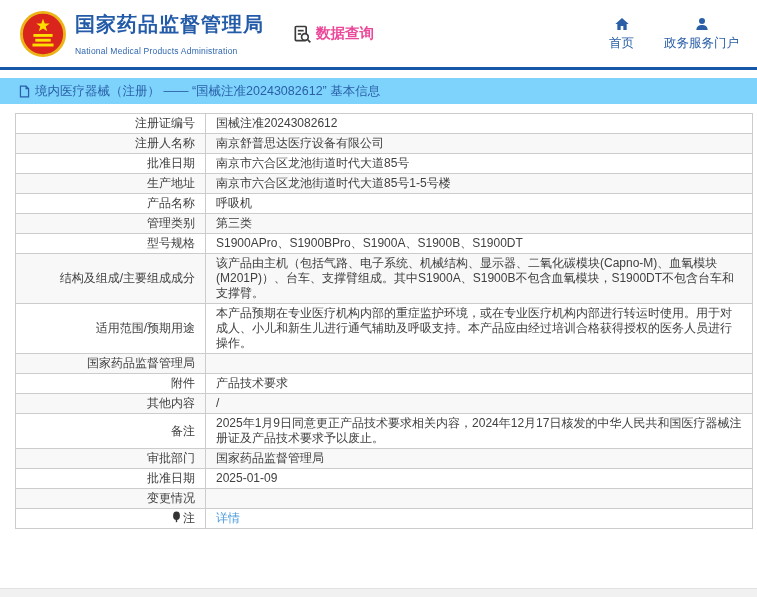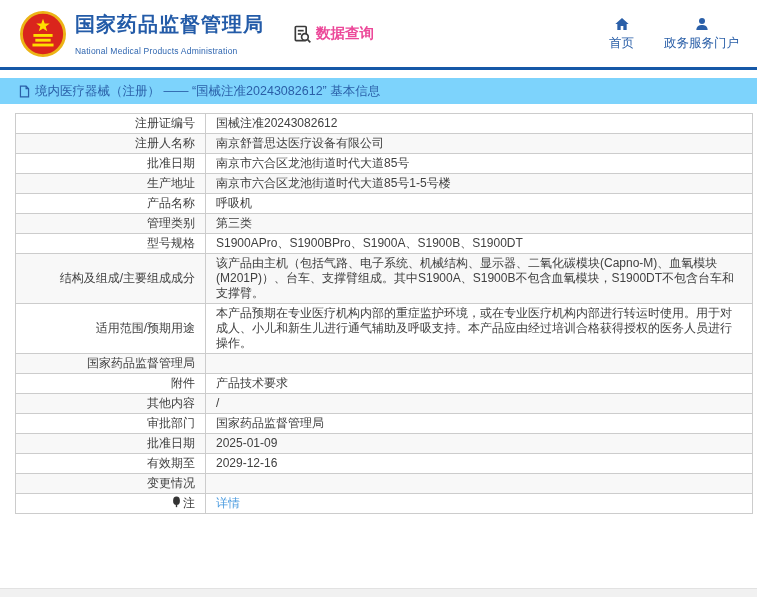--- a/index.html
+++ b/index.html
@@ -143,30 +143,30 @@
       </tr>
       <tr>
         <th><span>附件</span></th>
         <td><span>产品技术要求</span></td>
       </tr>
       <tr>
         <th><span>其他内容</span></th>
         <td><span>/</span></td>
       </tr>
       <tr>
+        <th><span>备注</span></th>
+        <td><span>2025年1月9日同意更正产品技术要求相关内容，2024年12月17日核发的中华人民共和国医疗器械注册证及产品技术要求予以废止。</span></td>
+      </tr>
+      <tr>
         <th><span>审批部门</span></th>
         <td><span>国家药品监督管理局</span></td>
       </tr>
       <tr>
         <th><span>批准日期</span></th>
         <td><span>2025-01-09</span></td>
-      </tr>
-      <tr>
-        <th><span>有效期至</span></th>
-        <td><span>2029-12-16</span></td>
       </tr>
       <tr>
         <th><span>变更情况</span></th>
         <td></td>
       </tr>
       <tr>
         <th><svg viewBox="0 0 10 14" class="note-icon-svg">
             <ellipse cx="5" cy="5.5" rx="4" ry="5" fill="#333"></ellipse>
             <rect x="4.2" y="10" width="1.6" height="3" fill="#333"></rect>
           </svg><span>注</span></th>

